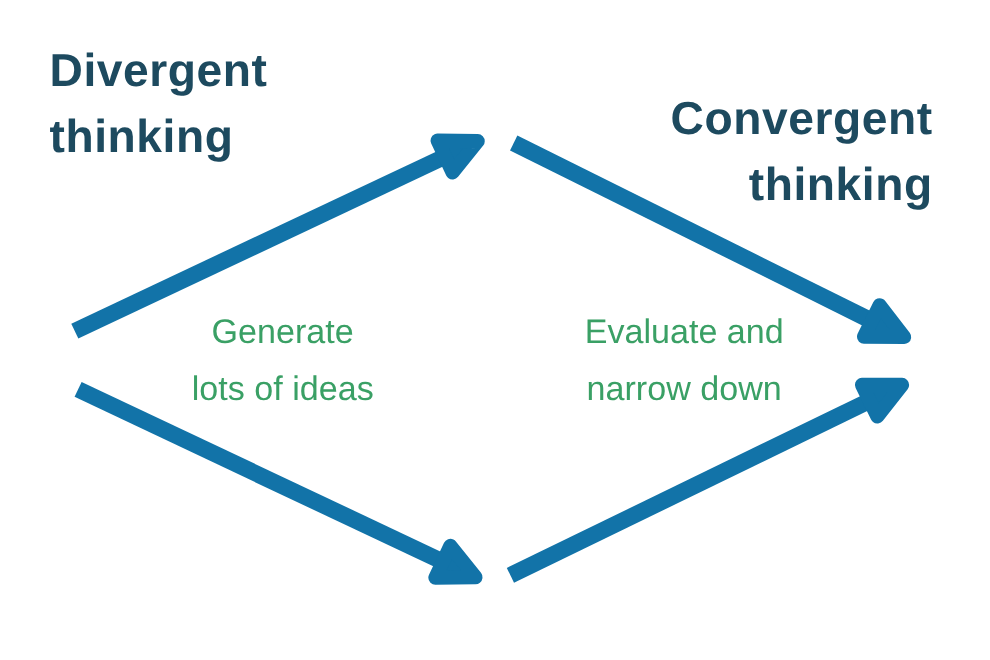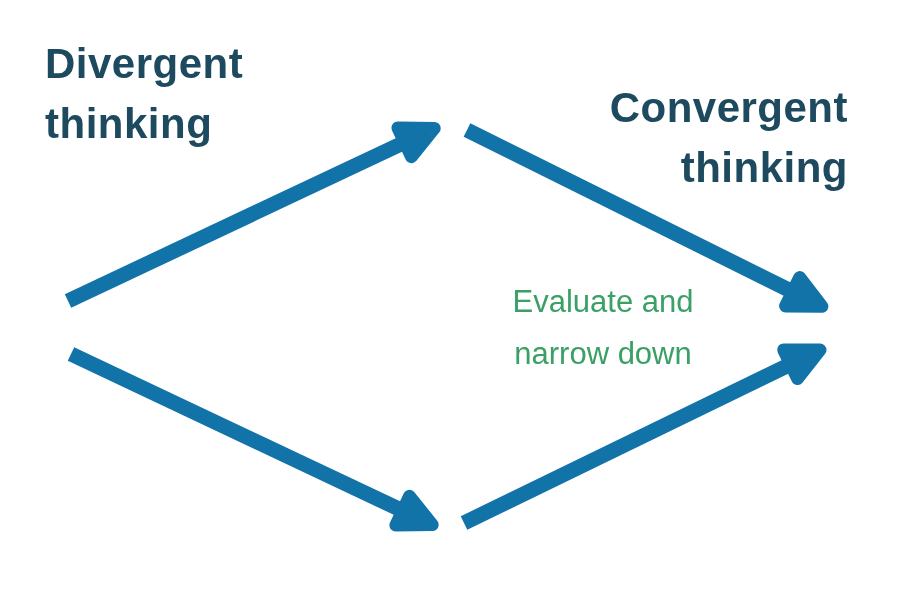--- a/index.html
+++ b/index.html
@@ -36,21 +36,21 @@
     position: absolute;
     font-size: 31px;
     font-weight: 400;
     line-height: 52px;
     text-align: center;
     transform: translateX(-50%);
     color: var(--label, #3aa065);
     white-space: nowrap;
   }
   .flow-label.left  { left: 257px; top: 276px; }
-  .flow-label.right { left: 603px; top: 276px; }
+  .flow-label.right { left: 622px; top: 276px; }
 </style>
 </head>
 <body>
 
 <div class="stage">
 
   <svg class="arrows-svg" viewBox="0 0 900 600" aria-hidden="true">
     <defs>
       <marker id="ah" viewBox="0 0 12 12" refX="1" refY="6" markerWidth="3.2" markerHeight="3.2" orient="auto">
         <path d="M 2 2 L 10.2 6 L 2 10 Z" stroke-width="3.2" stroke-linejoin="round" stroke-linecap="round" fill="#1273a8" stroke="#1273a8"></path>
@@ -67,19 +67,23 @@
   <div class="title left">
     <div>Divergent</div>
     <div>thinking</div>
   </div>
 
   <div class="title right">
     <div>Convergent</div>
     <div>thinking</div>
   </div>
 
+  <div class="flow-label left">
+    <div>Generate</div>
+    <div>lots of ideas</div>
+  </div>
 
   <div class="flow-label right">
     <div>Evaluate and</div>
     <div>narrow down</div>
   </div>
 
 </div>
 
 </body></html>

